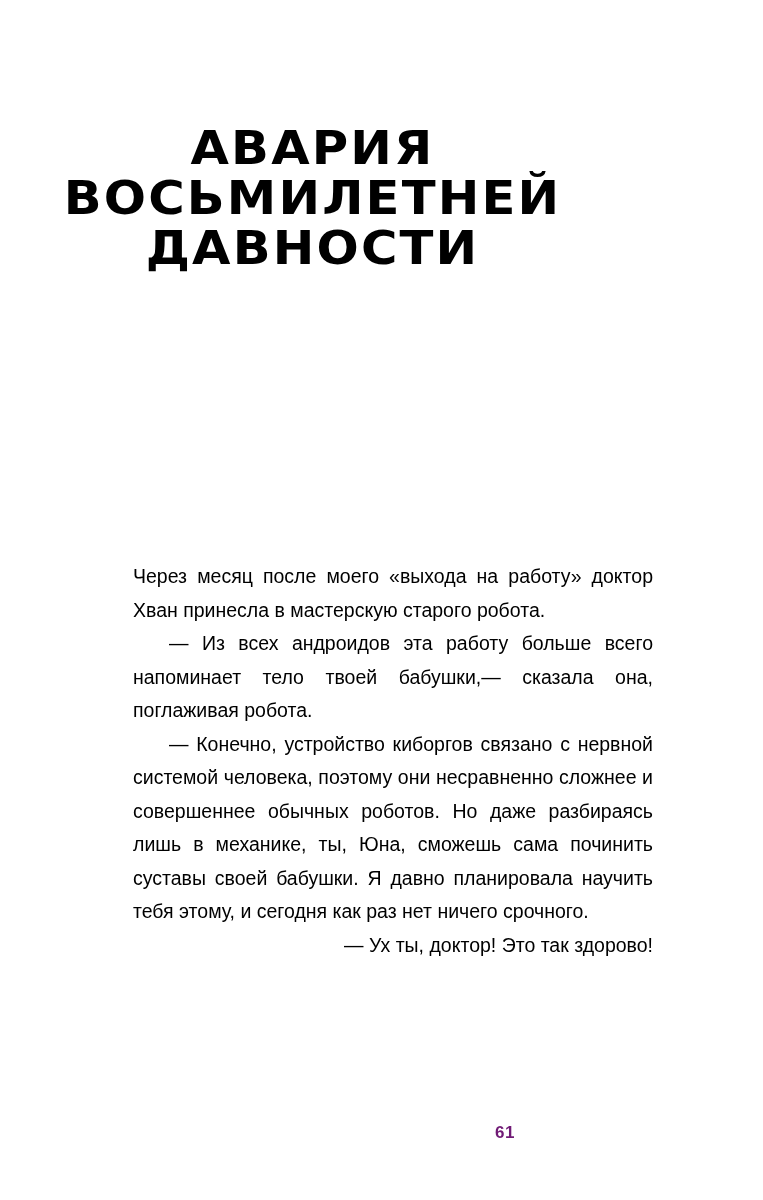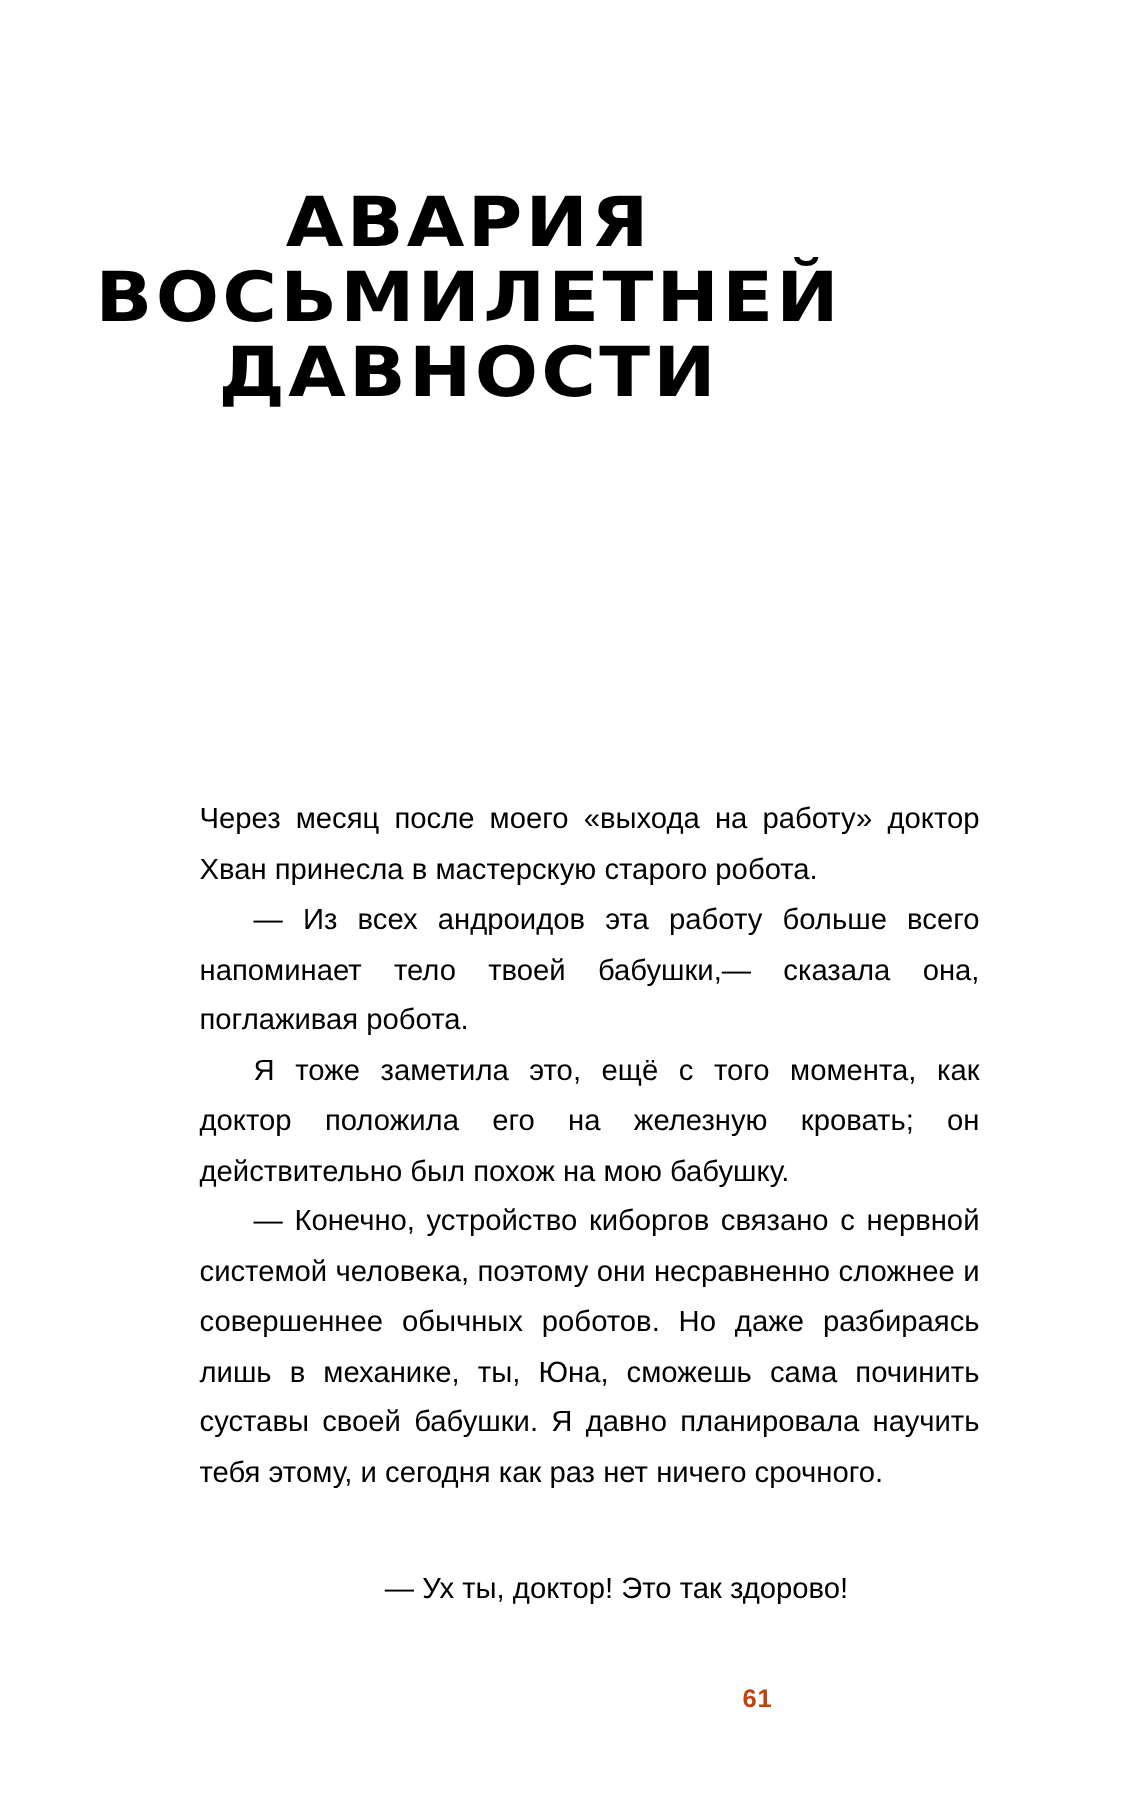--- a/index.html
+++ b/index.html
@@ -40,67 +40,65 @@
   }
   .chapter-title .tline {
     display: block;
     white-space: nowrap;
   }
 
   
   .body-text {
     position: absolute;
     left: 133px;
-    top: 530px;
+    top: 560px;
     width: 520px;
     font-family: "Liberation Sans", sans-serif;
     font-size: 19.5px;
     line-height: 33.5px;
     color: #000;
     text-align: justify;
     text-justify: inter-word;
   }
   .body-text p {
     margin: 0;
     text-indent: 0;
   }
   .body-text p.indent {
     text-indent: 36px;
   }
   .body-text p:last-child {
-    text-align: center;
-    margin-top: 44px;
+    text-align: right;
   }
 
   
   .folio {
     position: absolute;
     right: 110px;
     bottom: 57px;
     font-family: "Liberation Sans", sans-serif;
     font-size: 17px;
     font-weight: 700;
-    color: #c2410c;
+    color: #701a75;
     letter-spacing: 0.5px;
   }
 </style>
 </head>
 <body>
 
 <div class="page">
 
   <h1 class="chapter-title">
     <span class="tline">АВАРИЯ</span>
     <span class="tline">ВОСЬМИЛЕТНЕЙ</span>
     <span class="tline">ДАВНОСТИ</span>
   </h1>
 
   <div class="body-text">
     <p>Через месяц после моего «выхода на работу» доктор Хван принесла в мастерскую старого робота.</p>
     <p class="indent">— Из всех андроидов эта работу больше всего напоминает тело твоей бабушки,— сказала она, поглаживая робота.</p>
-    <p class="indent">Я тоже заметила это, ещё с того момента, как доктор положила его на железную кровать; он действительно был похож на мою бабушку.</p>
     <p class="indent">— Конечно, устройство киборгов связано с нервной системой человека, поэтому они несравненно сложнее и совершеннее обычных роботов. Но даже разбираясь лишь в механике, ты, Юна, сможешь сама починить суставы своей бабушки. Я давно планировала научить тебя этому, и сегодня как раз нет ничего срочного.</p>
     <p class="indent">— Ух ты, доктор! Это так здорово!</p>
   </div>
 
   <div class="folio">61</div>
 
 </div>
 
 </body></html>

